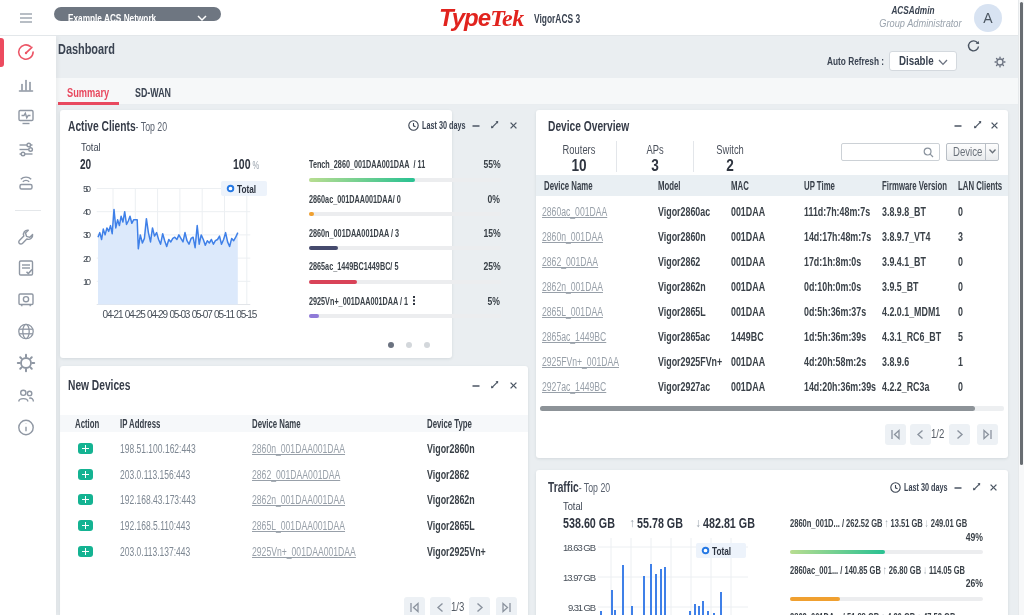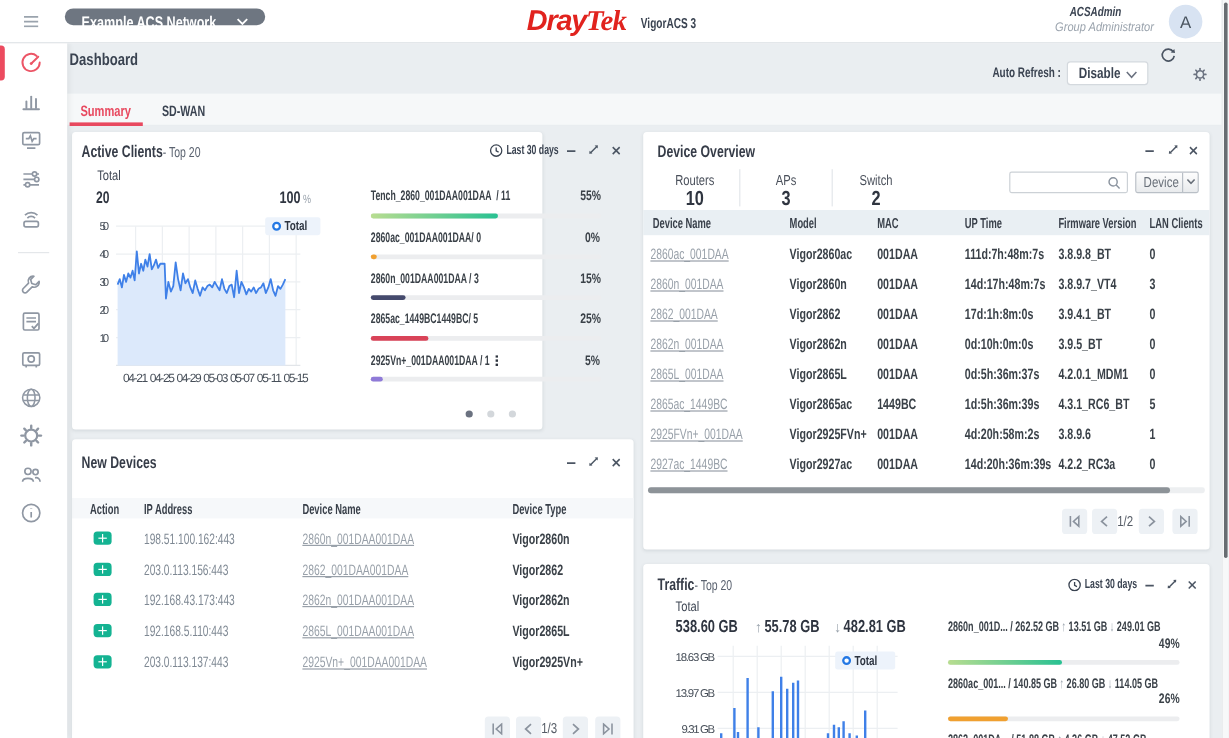--- a/index.html
+++ b/index.html
@@ -2,21 +2,21 @@
 <html><head>
 <meta charset="utf-8">
 <style>
   * { margin:0; padding:0; box-sizing:border-box; }
   html,body { width:1024px; height:615px; overflow:hidden; }
   body { font-family:"Liberation Sans", sans-serif; background:#eaeef1; position:relative; }
   .abs { position:absolute; }
   .sx  { transform:scaleX(var(--sx,.75)); transform-origin:0 50%; }
   
   #topbar { position:absolute; left:0; top:0; width:1024px; height:36px; background:#fff; border-bottom:1px solid #e3e7ea; z-index:5; }
-  #netpill { position:absolute; left:54px; top:7px; width:167px; height:14px; background:#6e7681; border-radius:12px; color:#fff; font-size:14px; font-weight:bold; line-height:23px; padding-left:14px; }
+  #netpill { position:absolute; left:54px; top:7px; width:167px; height:14px; background:#6e7681; border-radius:12px; color:#fff; font-size:11px; font-weight:bold; line-height:23px; padding-left:14px; }
   #logo { position:absolute; left:439px; top:4px; white-space:nowrap; }
   #logo .dray { font-family:"Liberation Sans",sans-serif; font-style:italic; font-weight:bold; color:#e1231e; font-size:24px; letter-spacing:-1px;}
   #logo .tek { font-family:"Liberation Serif",serif; font-style:italic; font-weight:bold; color:#e1231e; font-size:24px; letter-spacing:-0.5px;}
   #vigoracs { position:absolute; left:534px; top:12px; font-size:12px; font-weight:bold; color:#3a4351; transform:scaleX(.70); transform-origin:0 50%; }
   #useracct { position:absolute; right:62px; top:4px; text-align:left;font-style:italic; }
   #useracct .l1 { font-size:11px; font-weight:bold; color:#3a4351; line-height:13px; transform:scaleX(.75); transform-origin:100% 50%;}
   #useracct .l2 { font-size:10.5px; color:#9aa3ad; line-height:12px; transform:scaleX(.88); transform-origin:100% 50%;}
   #avatar { position:absolute; left:974px; top:4px; width:28px; height:28px; border-radius:50%; background:#d8e3f2; color:#4a5560; font-size:14px; text-align:center; line-height:28px; }
   
   #sidebar { position:absolute; left:0; top:36px; width:56px; height:579px; background:#fff; box-shadow:2px 0 4px rgba(0,0,0,0.05); z-index:4; }
@@ -74,21 +74,21 @@
         <line x1="0" y1="1" x2="12" y2="1"></line>
         <line x1="0" y1="5" x2="12" y2="5"></line>
         <line x1="0" y1="9" x2="12" y2="9"></line>
       </g>
     </svg>
     <div id="netpill"><span class="sx" style="--sx:.75;display:inline-block">Example ACS Network</span>
       <svg class="abs" style="right:14px;top:8px" width="10" height="7" viewBox="0 0 10 7">
         <path d="M1 1 L5 5 L9 1" stroke="#fff" stroke-width="1.5" fill="none"></path>
       </svg>
     </div>
-    <div id="logo"><span class="dray">Dray</span><span class="tek">Tek</span></div>
+    <div id="logo"><span class="dray">Type</span><span class="tek">Tek</span></div>
     <div id="vigoracs">VigorACS 3</div>
     <div id="useracct">
       <div class="l1">ACSAdmin</div>
       <div class="l2">Group Administrator</div>
     </div>
     <div id="avatar">A</div>
   </div>
 
   <div id="sidebar">
     <div id="redbar"></div>

